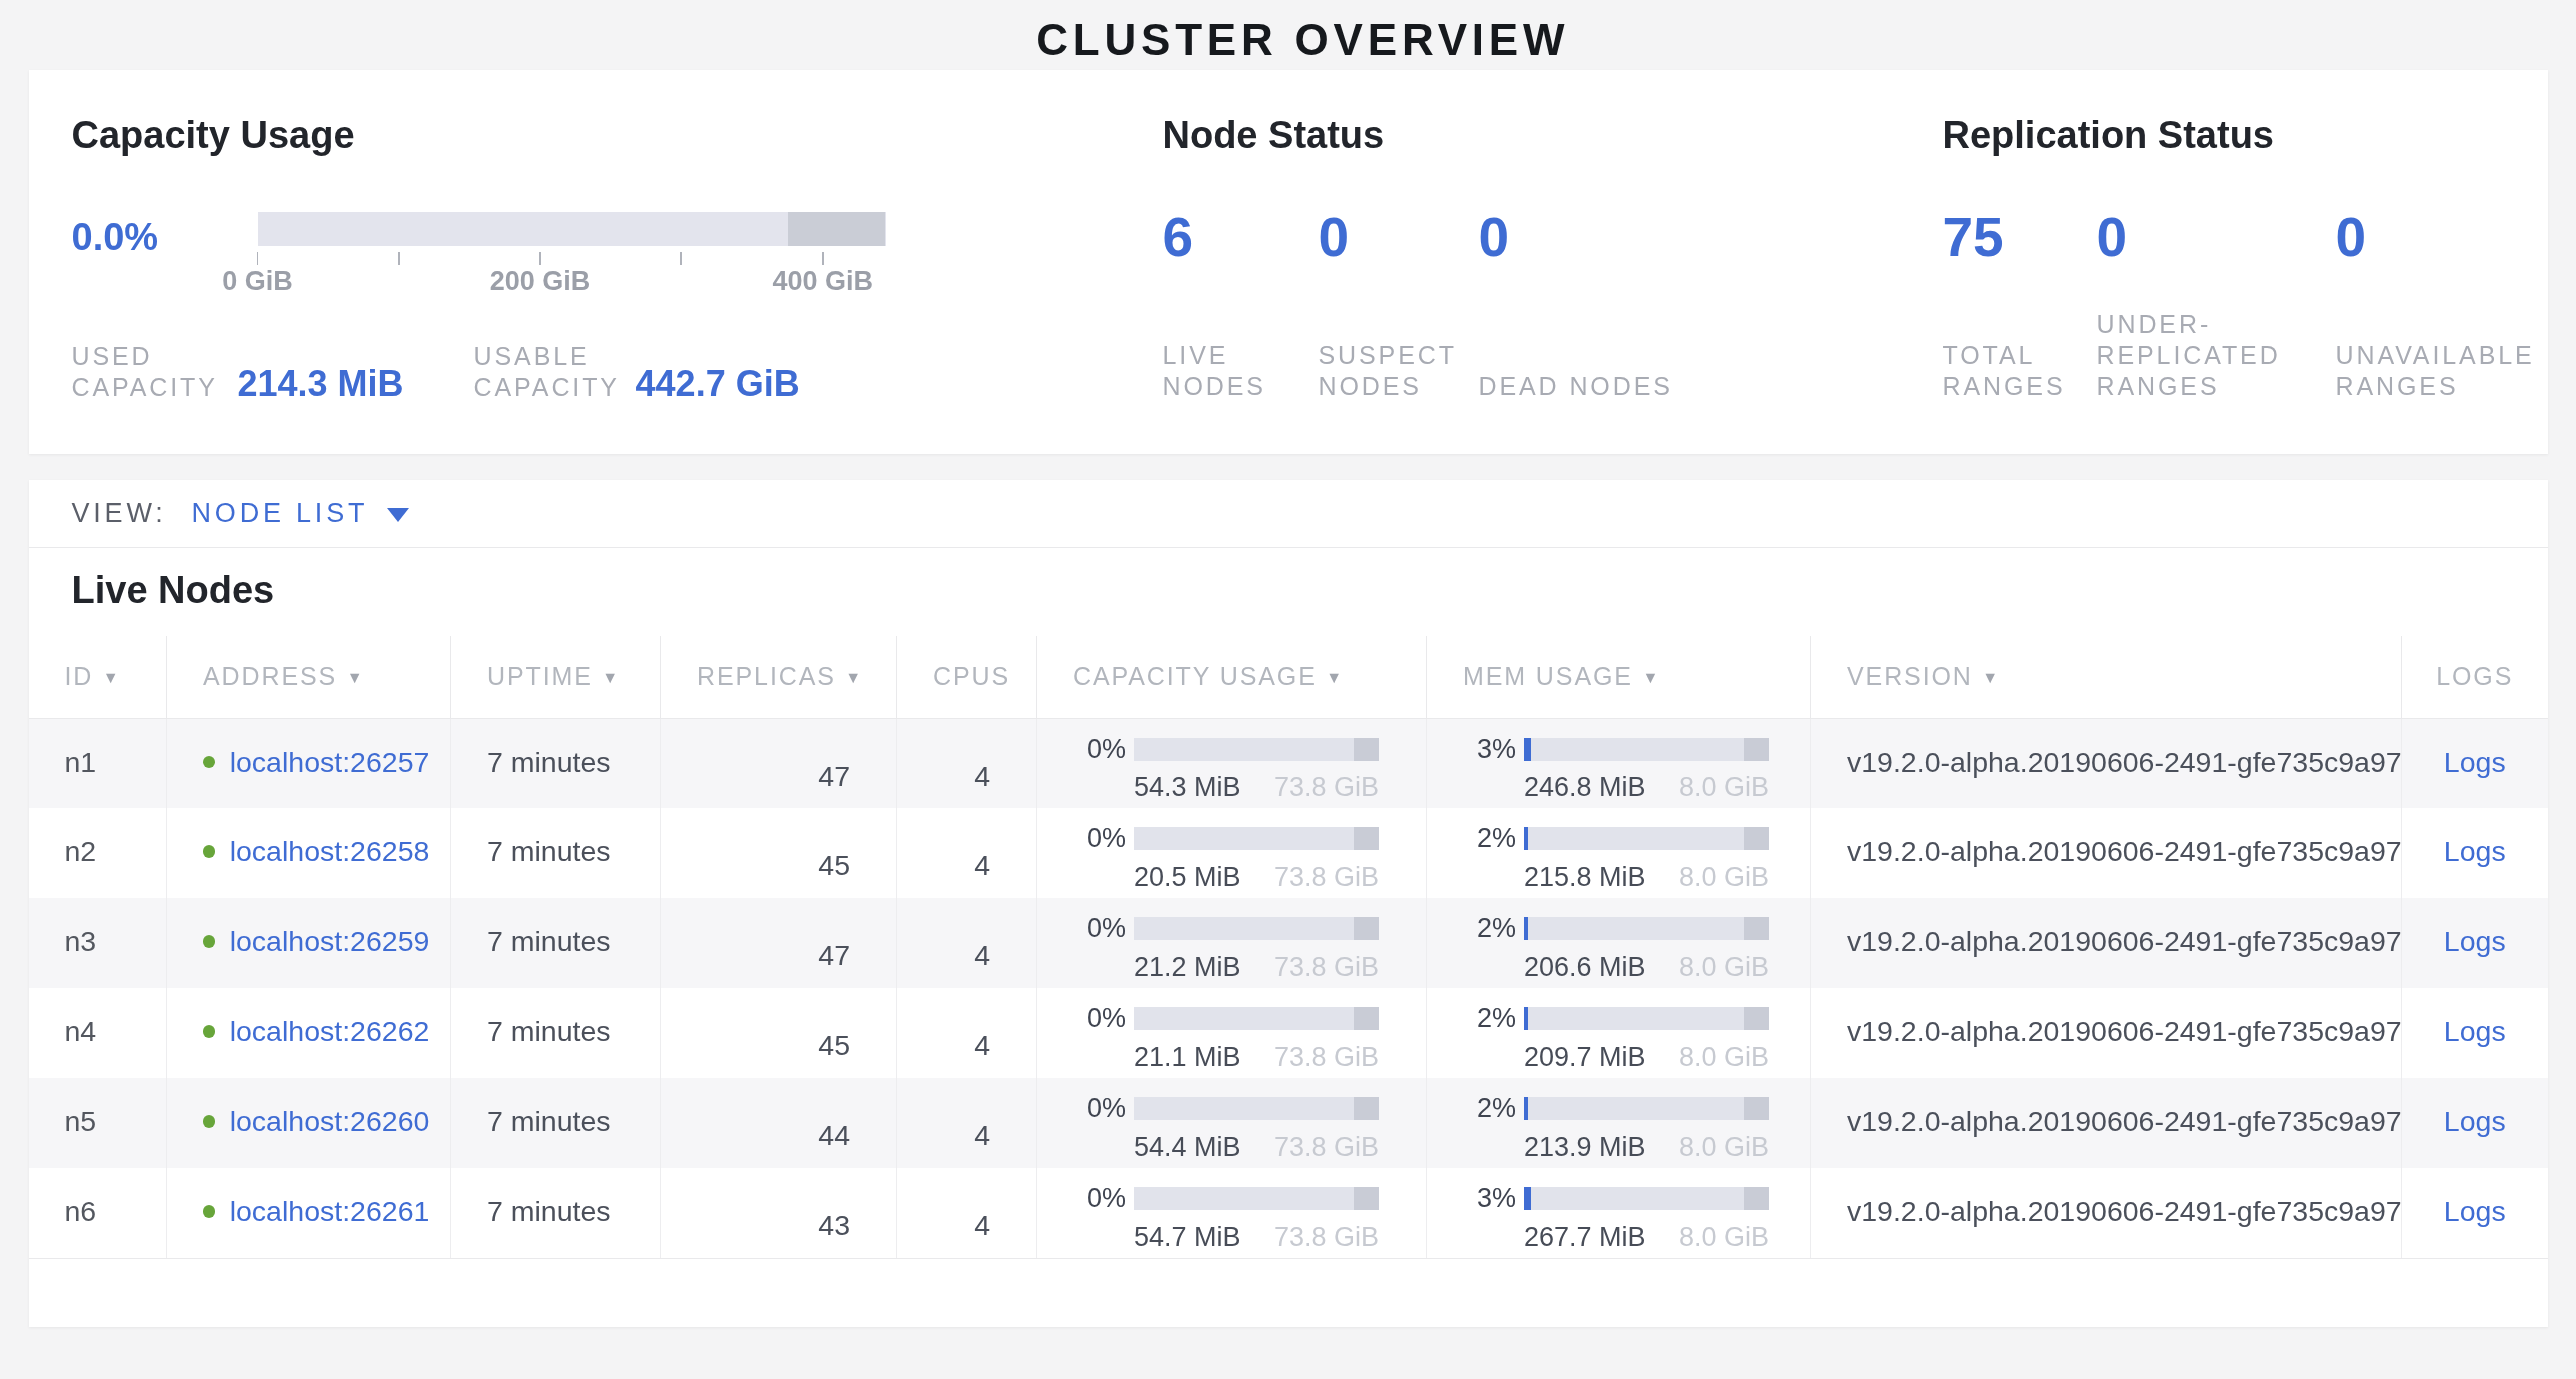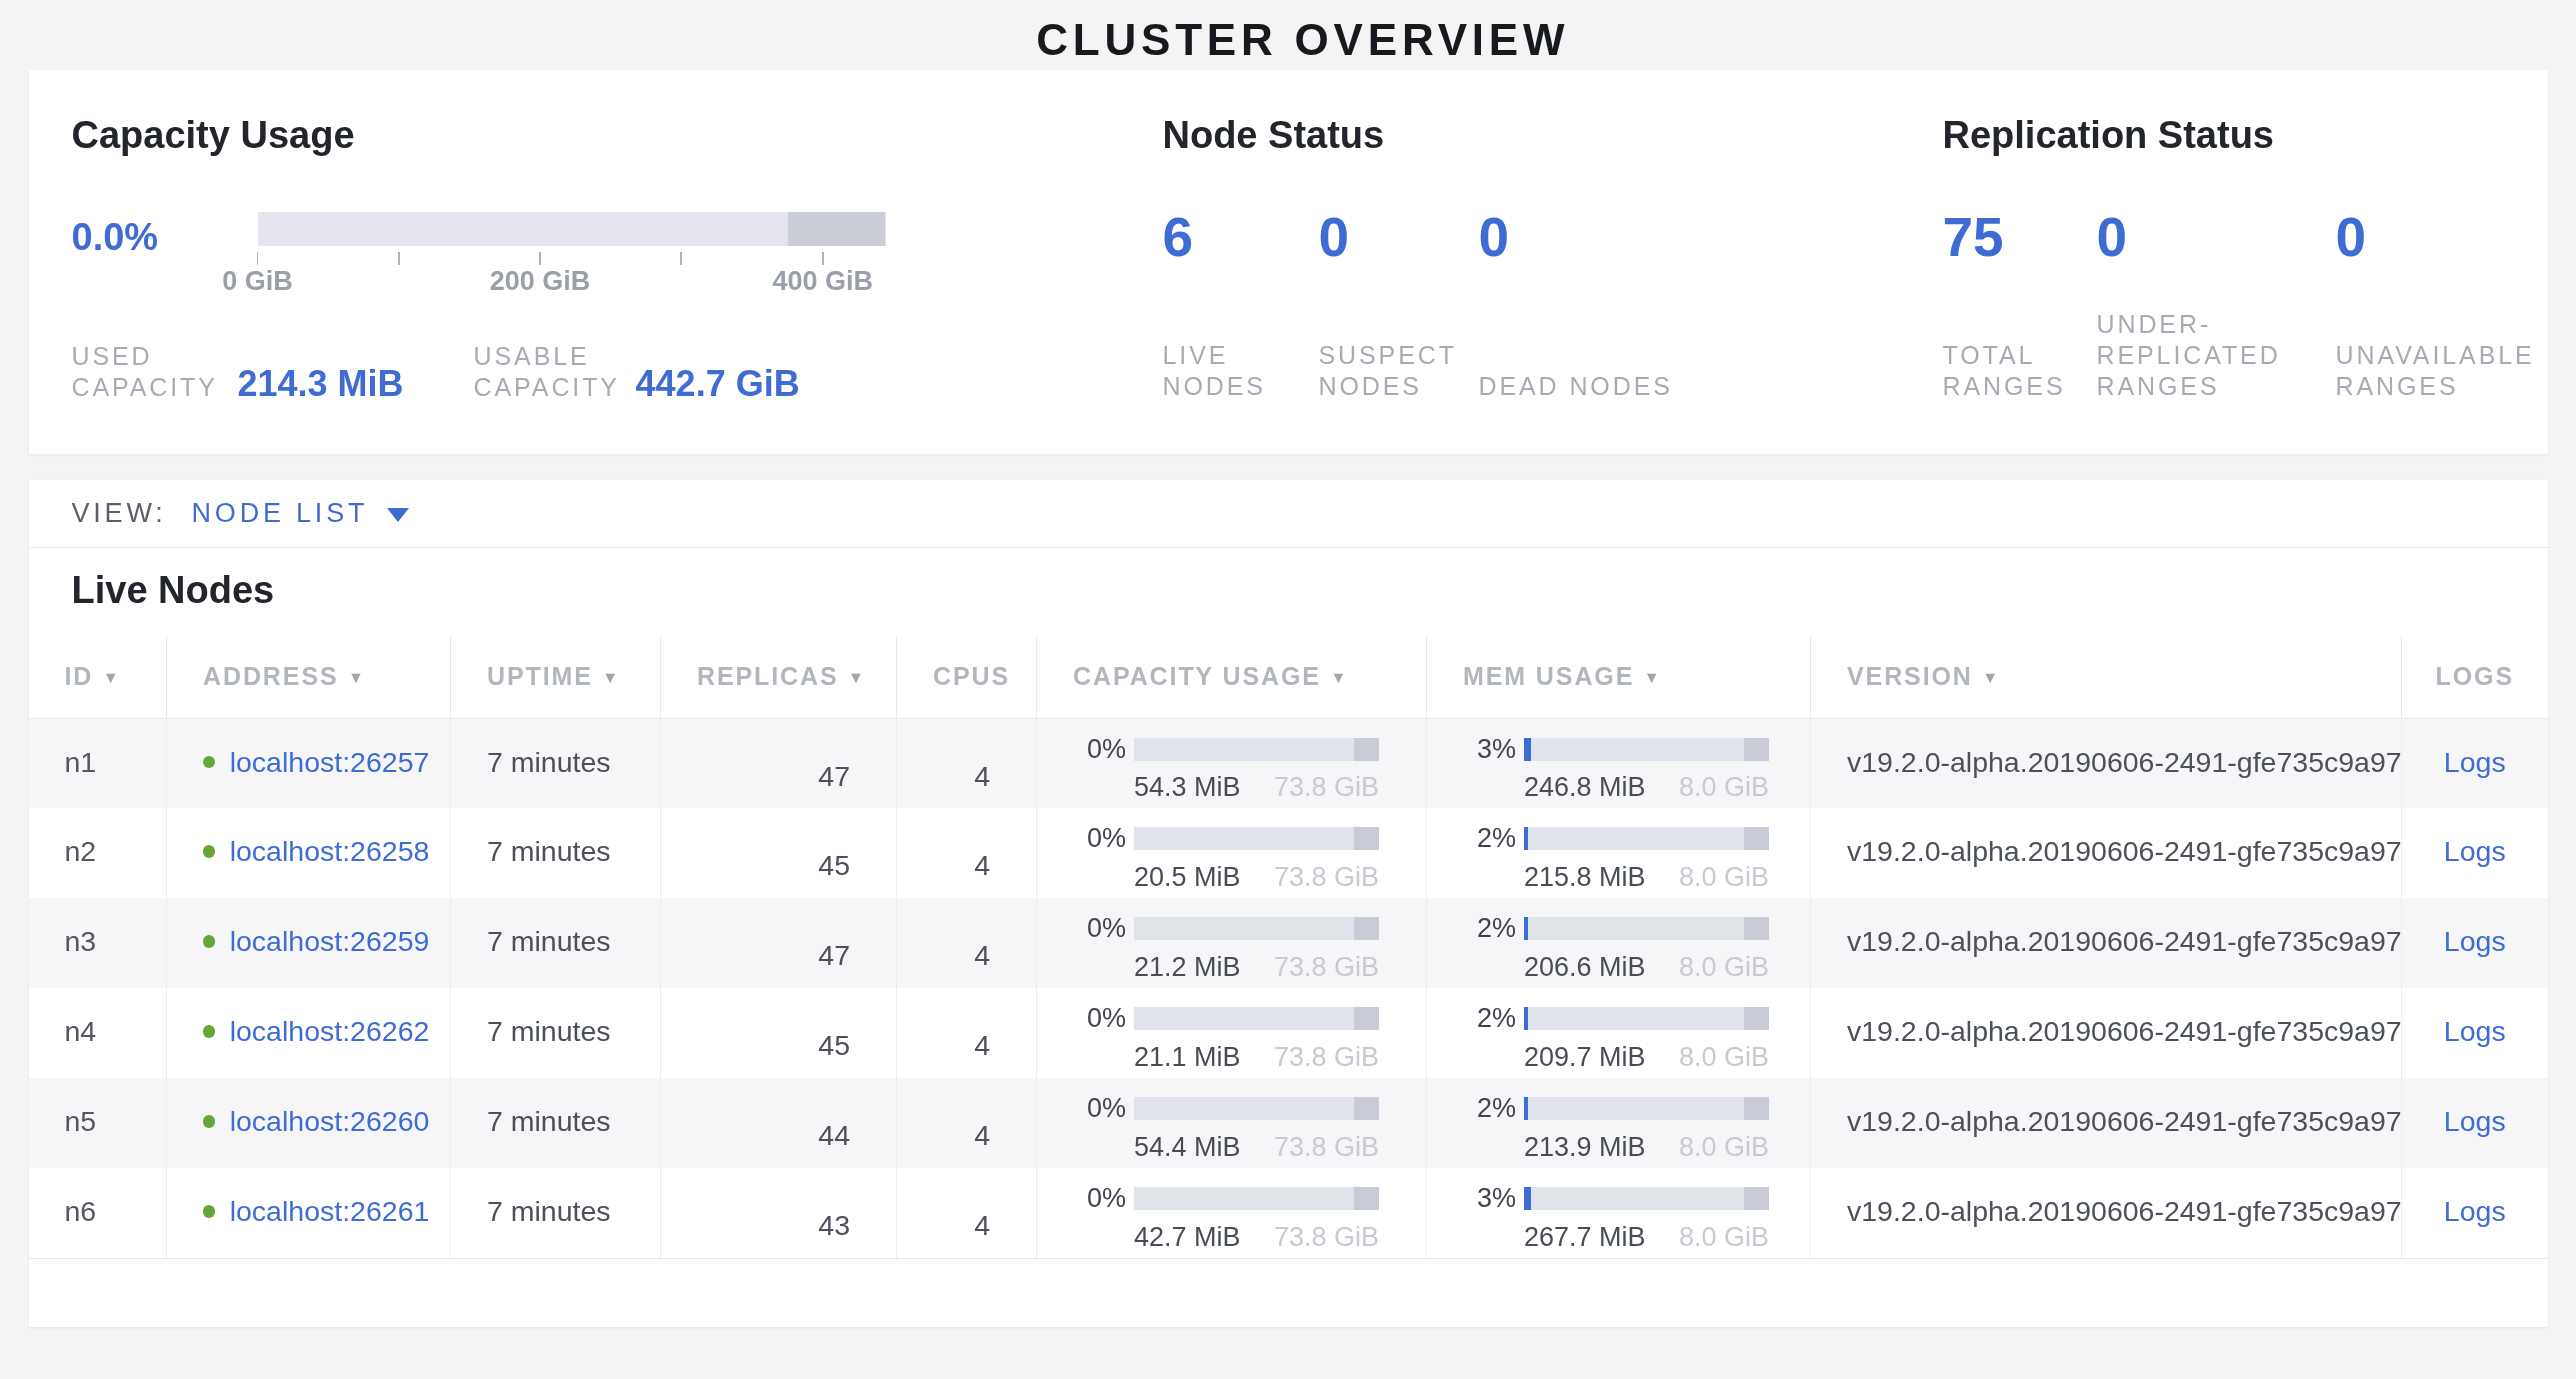--- a/index.html
+++ b/index.html
@@ -91,21 +91,21 @@
   }
   .live-title {
     font-size:38px; font-weight:700; color:#22252b;
     padding:21px 0 21px 43px; height:88px;
   }
 
   table { border-collapse:collapse; table-layout:fixed; width:2519px; }
   thead th {
     height:82px; vertical-align:middle; text-align:left;
     padding-left:36px;
-    font-size:25px; font-weight:700; letter-spacing:1.9px; color:#b2b6bd;
+    font-size:25px; font-weight:400; letter-spacing:1.9px; color:#b2b6bd;
     border-bottom:1.9px solid #e9e9eb;
     white-space:nowrap; overflow:hidden;
   }
   thead th.col-logs { text-align:center; padding-left:0; }
   th + th, td + td { border-left:1.9px solid #ededef; }
   thead th + th { border-left-color:#e9e9eb; }
   .sort-arrow { font-size:16px; color:#a2a6ae; margin-left:9.5px; position:relative; top:-1.9px; }
 
   tbody tr { height:90px; }
   tbody tr:nth-child(odd) { background:#f6f6f8; }
@@ -493,21 +493,21 @@
             <td class="c-usage">
               <div class="usage">
                 <div class="u-top">
                   <span class="u-pct">0%</span>
                   <div class="u-bar">
                     <div class="u-dark" style="width:10%"></div>
                     <div class="u-fill" style="width:0%"></div>
                   </div>
                 </div>
                 <div class="u-vals">
-                  <span class="u-used">42.7 MiB</span>
+                  <span class="u-used">54.7 MiB</span>
                   <span class="u-total">73.8 GiB</span>
                 </div>
               </div>
             </td>
             <td class="c-usage">
               <div class="usage">
                 <div class="u-top">
                   <span class="u-pct">3%</span>
                   <div class="u-bar">
                     <div class="u-dark" style="width:10%"></div>

